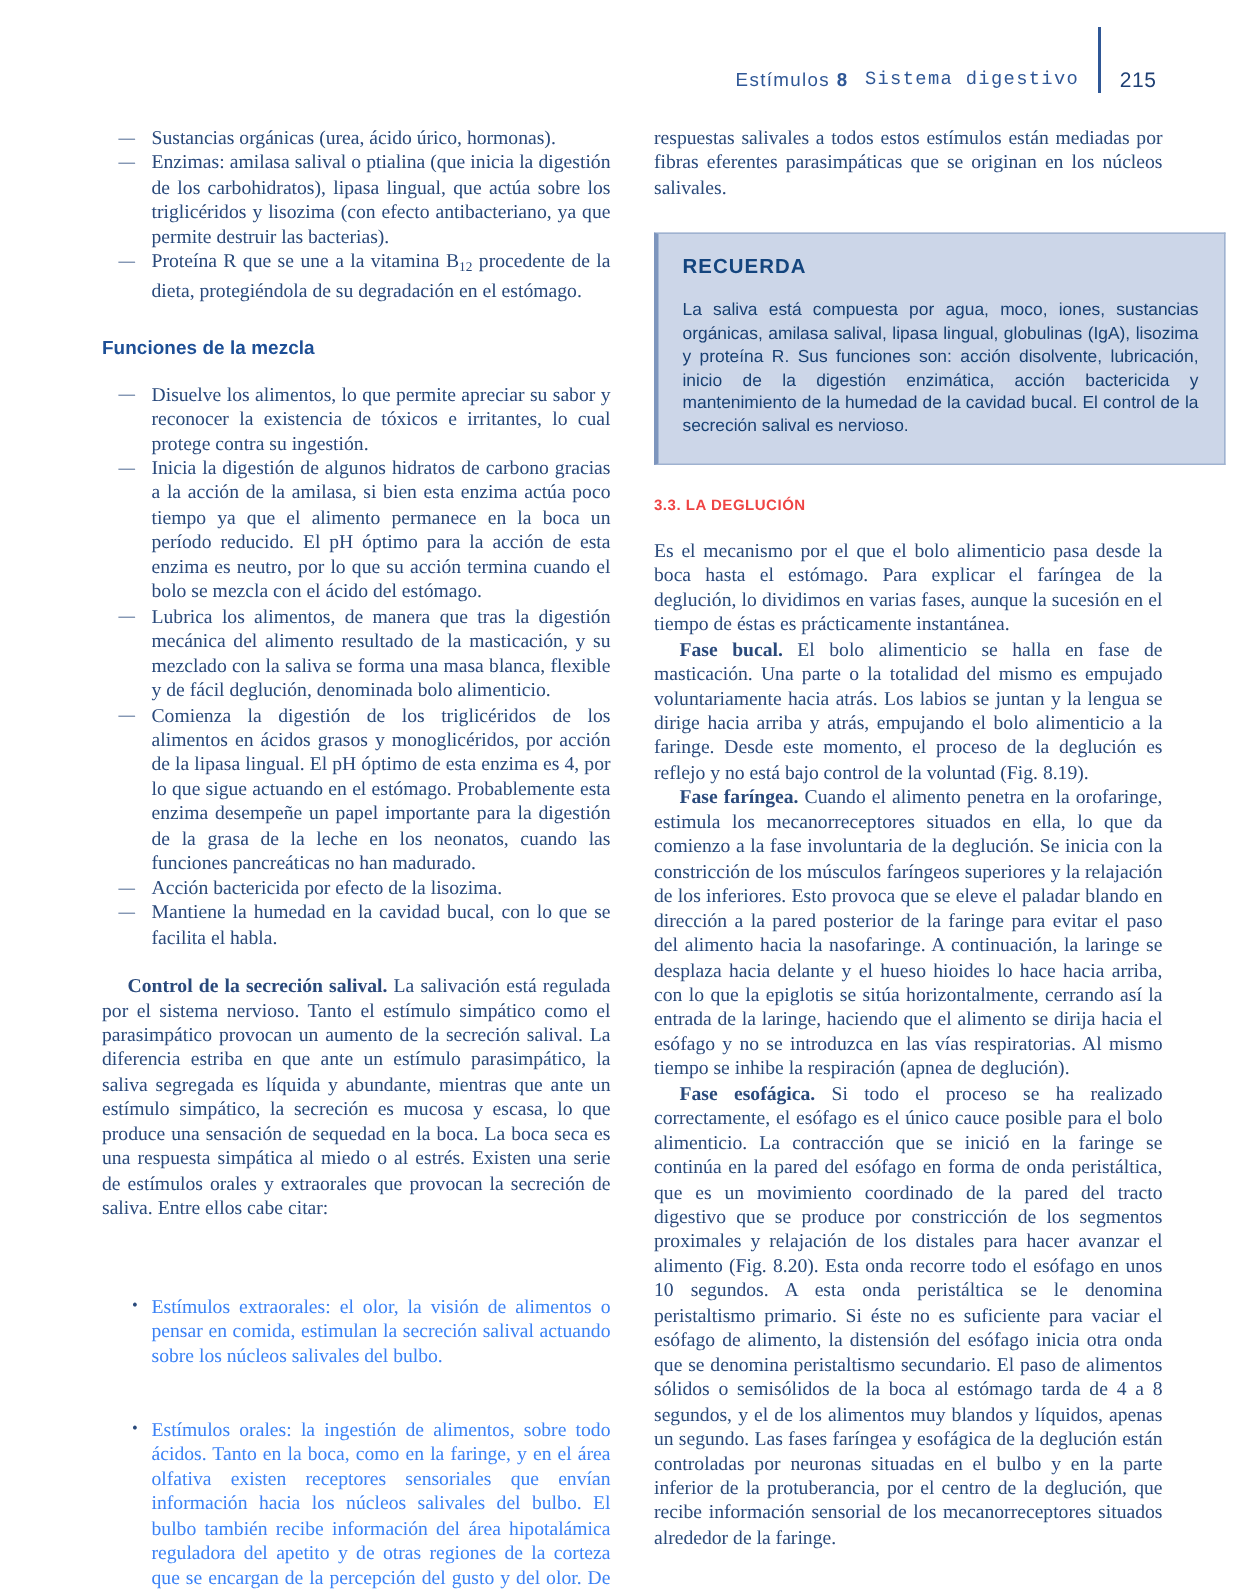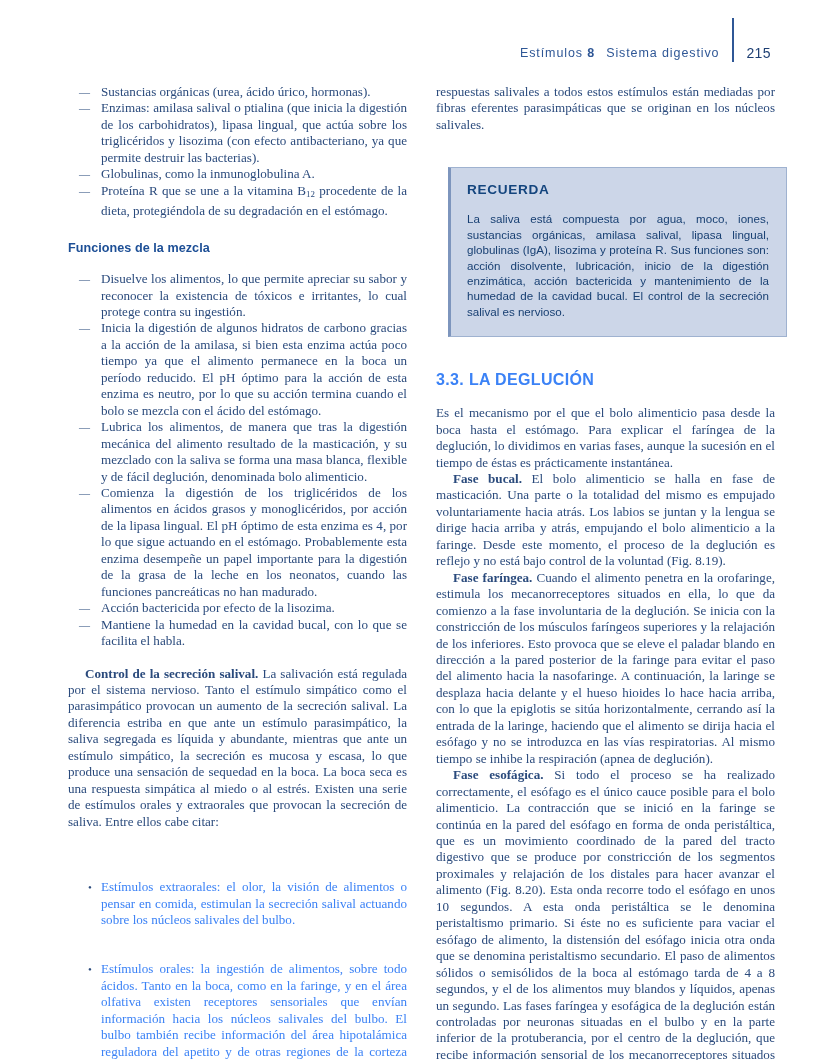--- a/index.html
+++ b/index.html
@@ -36,21 +36,21 @@
   }
   .rh-text {
     font-family: "Liberation Sans", sans-serif;
     font-size: 12.5px;
     color: #2f5796;
     letter-spacing: 0.9px;
     padding-bottom: 2px;
   }
   .rh-chapter { margin-right: 11px; font-weight: 400; }
   .rh-chapter .num { font-weight: 700; }
-  .rh-title { margin-right: 13px; }
+  .rh-title { margin-right: 13px; font-family: Liberation Mono, monospace; }
   .rh-rule {
     width: 2px;
     height: 44px;
     background: #2f5796;
     margin-right: 12px;
   }
   .rh-folio {
     font-family: "Liberation Sans", sans-serif;
     font-size: 14px;
     font-weight: 400;
@@ -136,38 +136,38 @@
     margin: 0;
     font-family: "Liberation Sans", sans-serif;
     font-size: 12.6px;
     font-weight: 700;
     color: #1d4f96;
     letter-spacing: 0.05px;
   }
   h2.section-head {
     margin: 0;
     font-family: "Liberation Sans", sans-serif;
-    font-size: 16px;
+    font-size: 10px;
     font-weight: 700;
-    color: #3b82f6;
+    color: #ef4444;
     letter-spacing: 0.35px;
   }
 
   .sp-lg { height: 22px; }
   .sp-md { height: 16px; }
 
   
   .recuerda {
-    margin: 12px;
+    margin: 0;
     background: #ccd6e8;
     border: 1px solid #9fb2d0;
     border-left: 3px solid #7d95bd;
     padding: 14px 17px 17px 16px;
     box-sizing: border-box;
-    width: 339px;
+    width: 381px;
   }
   .recuerda-title {
     font-family: "Liberation Sans", sans-serif;
     font-size: 13.6px;
     font-weight: 700;
     color: #14457e;
     letter-spacing: 0.7px;
     margin-bottom: 14px;
   }
   .recuerda-body {
@@ -202,23 +202,20 @@
   <div class="col col-left">
 
     <ul class="dash-list">
       <li>
           <span>Sustancias orgánicas (urea, ácido úrico, hormonas).</span>
         </li>
       <li>
           <span>Enzimas: amilasa salival o ptialina (que inicia la digestión de los carbohidratos), lipasa lingual, que actúa sobre los triglicéridos y lisozima (con efecto antibacteriano, ya que permite destruir las bacterias).</span>
         </li>
       <li>
-          <span>Globulinas, como la inmunoglobulina A.</span>
-        </li>
-      <li>
         <span><span>Proteína R que se une a la vitamina B</span><sub>12</sub><span> procedente de la dieta, protegiéndola de su degradación en el estómago.</span></span>
       </li>
     </ul>
 
     <div class="sp-lg"></div>
 
     <h3 class="sub-head">Funciones de la mezcla</h3>
 
     <div class="sp-md"></div>
 

